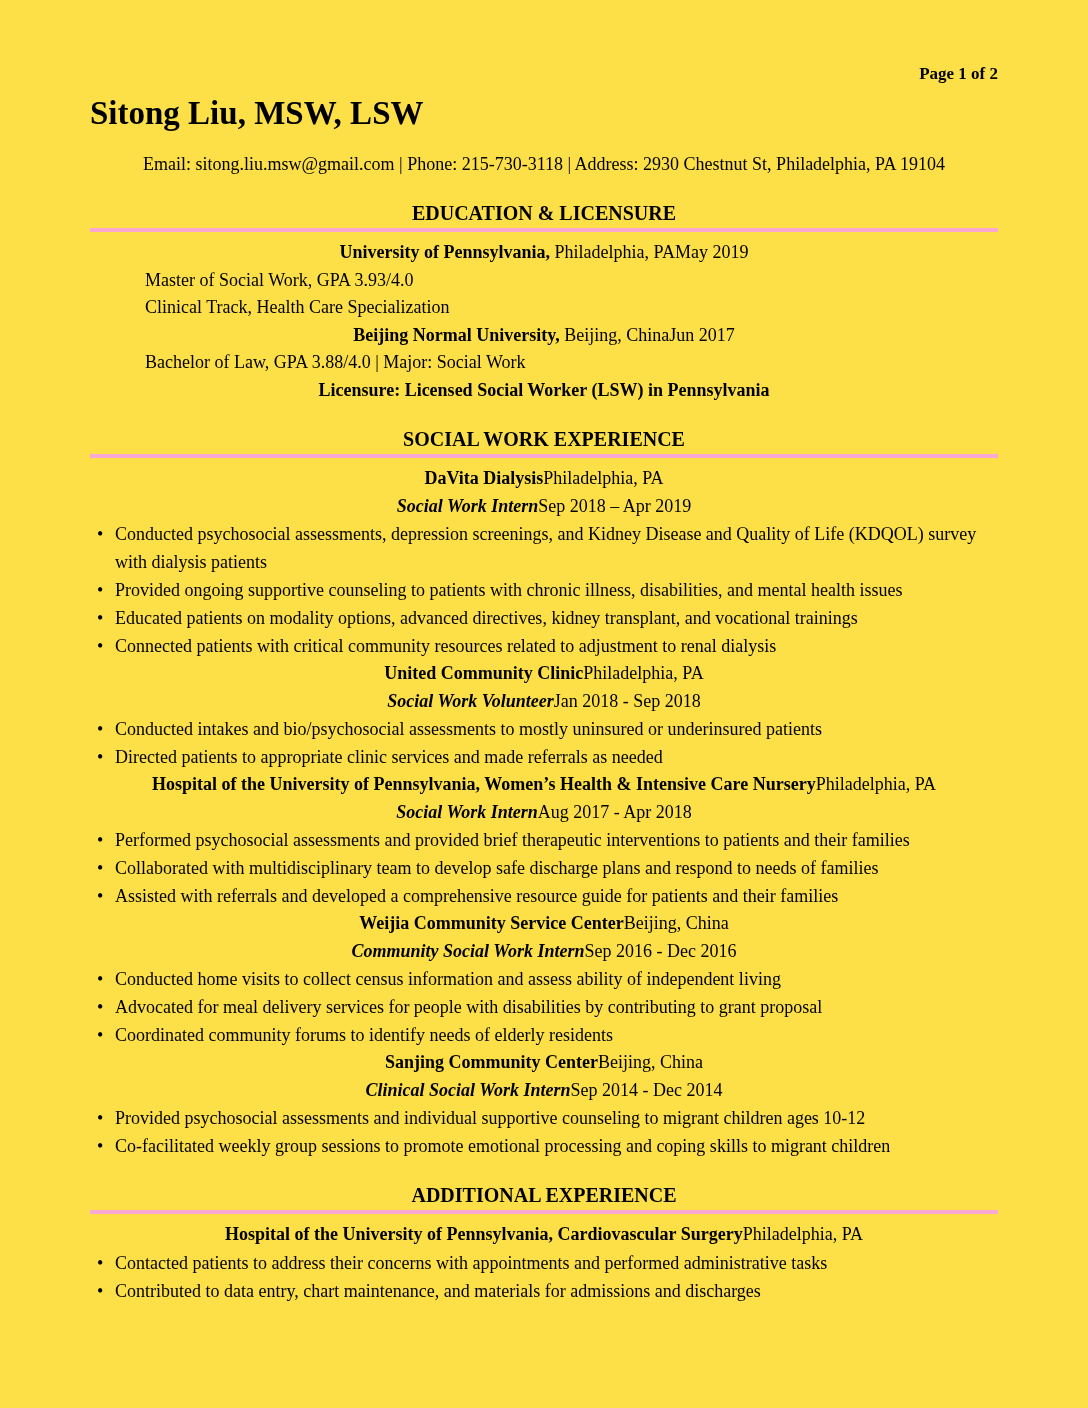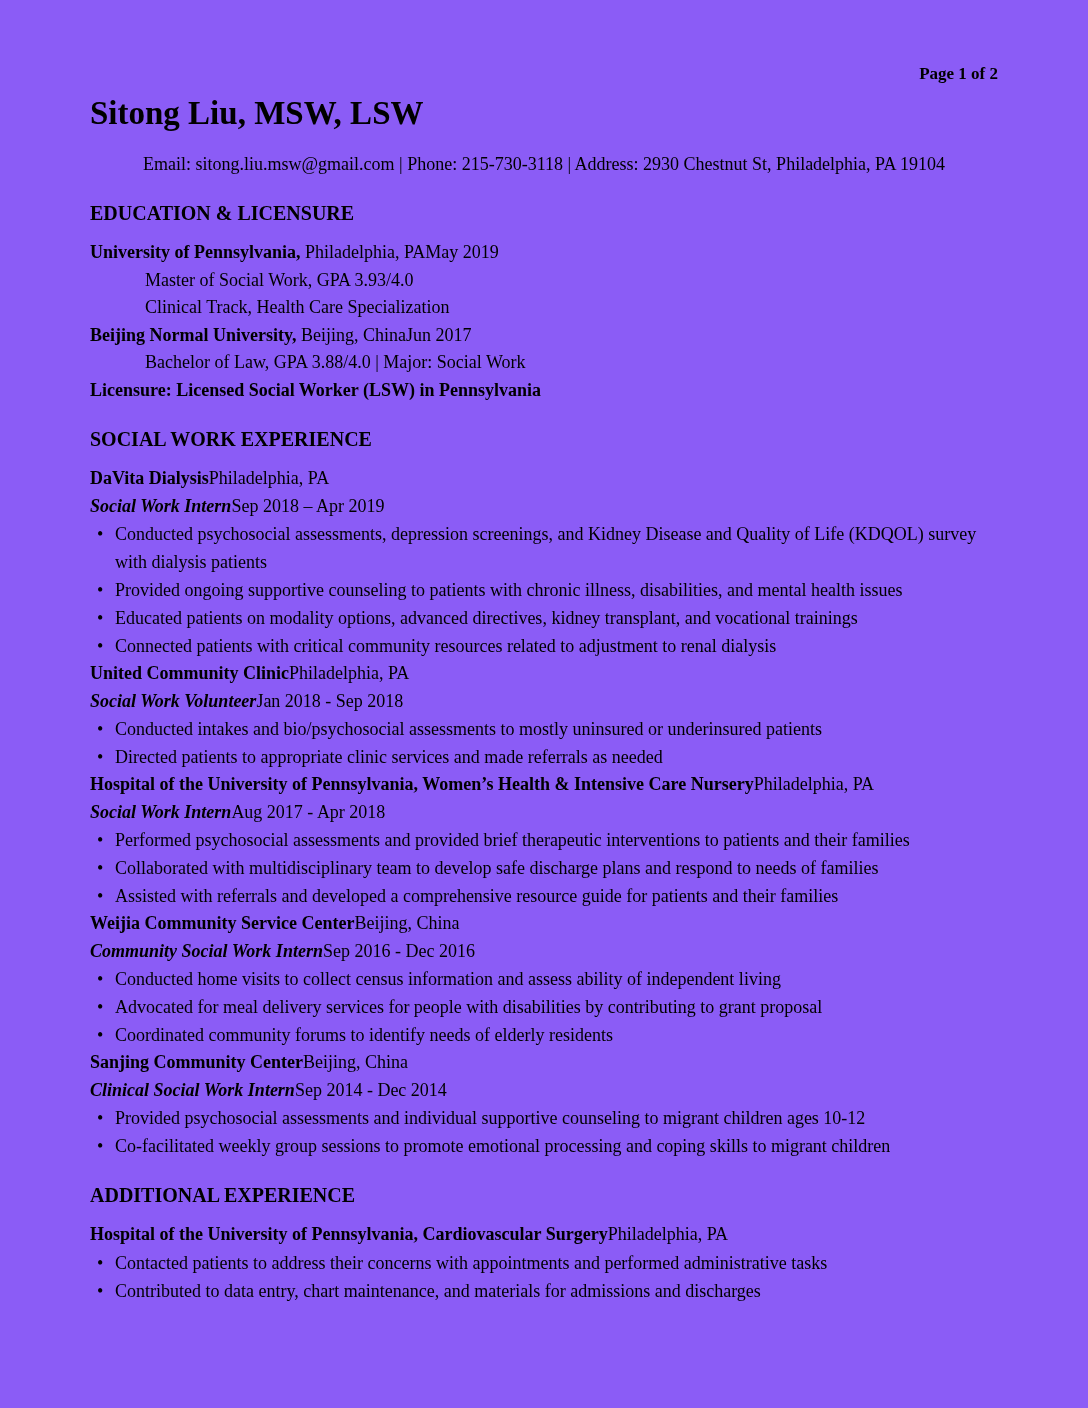--- a/index.html
+++ b/index.html
@@ -1,21 +1,21 @@
 <!DOCTYPE html>
 <html><head>
 <meta charset="utf-8">
 <style>
   * { margin: 0; padding: 0; box-sizing: border-box; }
   html, body { background: #ffffff; }
   .page {
     width: 1088px;
     height: 1408px;
     margin: 0 auto;
-    background: #8b5cf6;
+    background: #fde047;
     color: #000000;
     font-family: "Liberation Serif", "DejaVu Serif", serif;
     font-size: 18px;
     padding: 64px 90px 40px 90px;
     overflow: hidden;
   }
   .page-label {
     text-align: right;
     font-weight: bold;
     font-size: 17px;
@@ -33,26 +33,27 @@
     font-size: 18px;
     line-height: 27px;
     margin-top: 17px;
   }
   .section { margin-top: 23px; }
   .section-title {
     font-weight: bold;
     font-size: 20px;
     line-height: 24px;
     padding-bottom: 3px;
-    border-bottom: 4px solid #8b5cf6;
+    border-bottom: 4px solid #f9a8d4;
     margin-bottom: 7px;
+    text-align: center;
   }
   .row {
     display: flex;
-    justify-content: flex-start;
+    justify-content: center;
     align-items: baseline;
     line-height: 27.5px;
     white-space: nowrap;
   }
   .b  { font-weight: bold; }
   .bi { font-weight: bold; font-style: italic; }
   .indent { padding-left: 55px; line-height: 27.5px; }
   ul.bullets { list-style: none; }
   ul.bullets li {
     position: relative;

